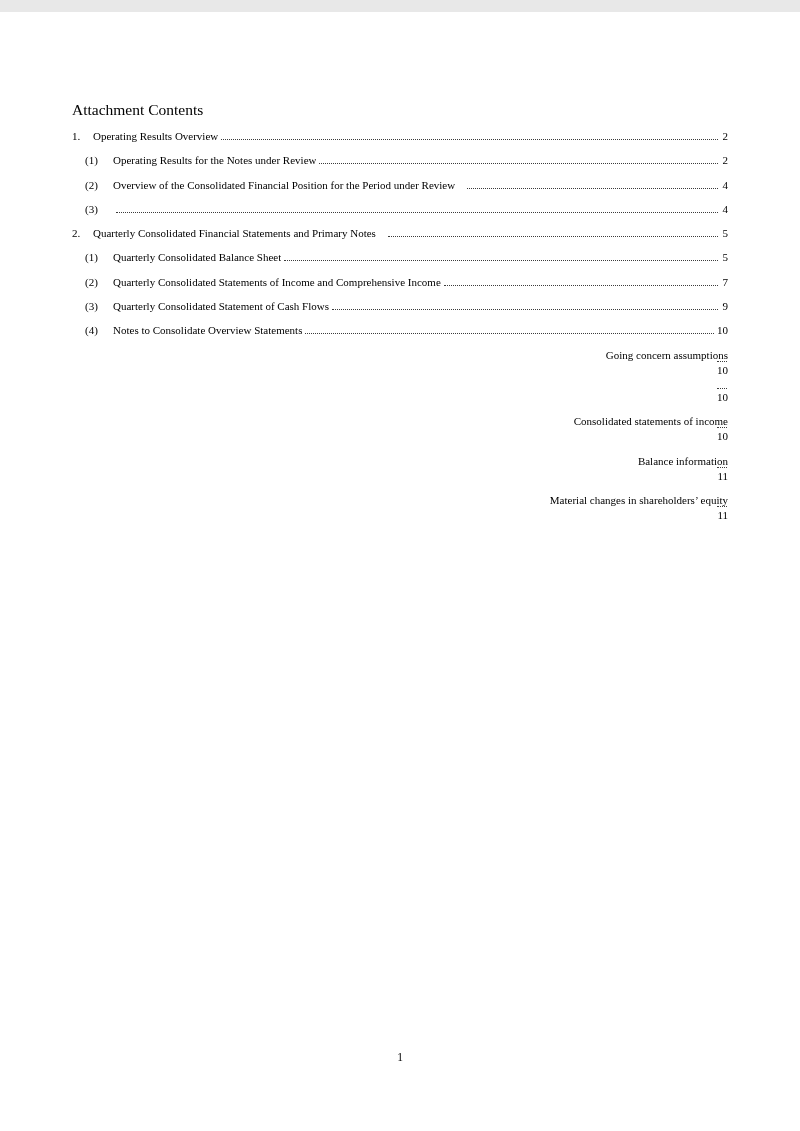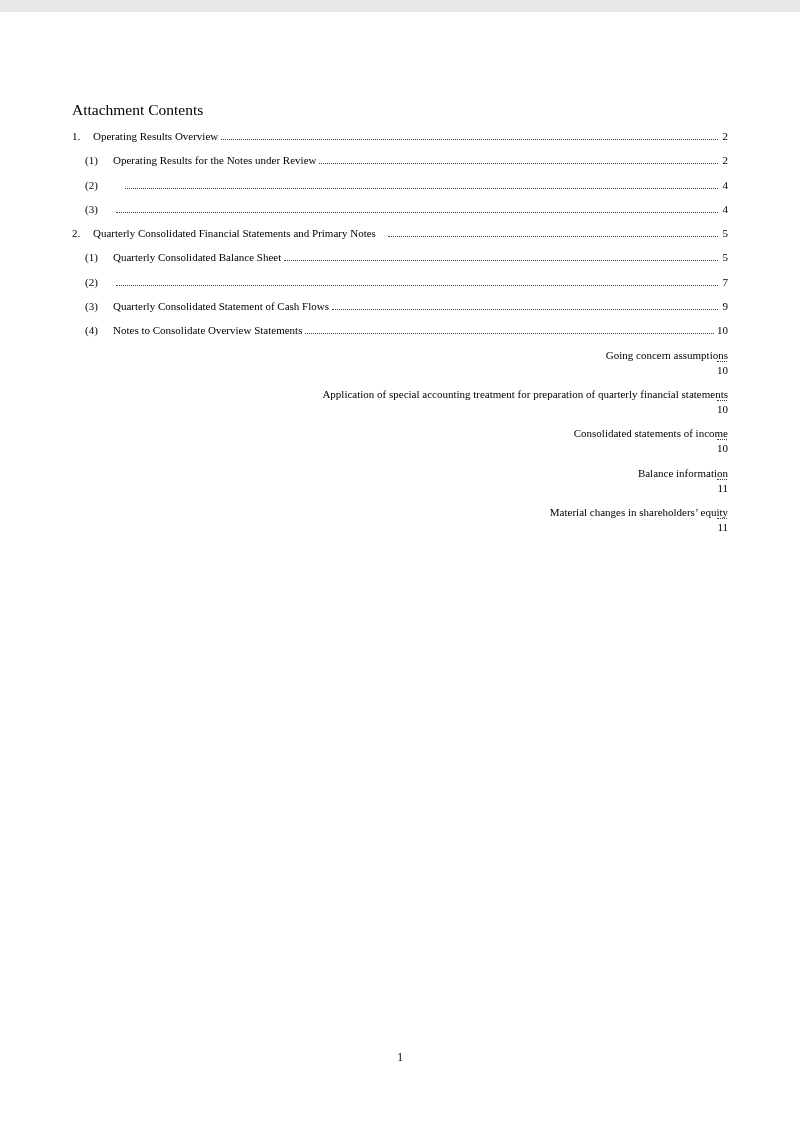--- a/index.html
+++ b/index.html
@@ -74,20 +74,21 @@
 
     <div class="toc-row level2">
       <span class="num">(1)</span>
       <span class="label">Operating Results for the Notes under Review</span>
       <span class="leader"></span>
       <span class="pagenum">2</span>
     </div>
 
     <div class="toc-row level2">
       <span class="num">(2)</span>
+      <span class="label">Overview of the Consolidated Financial Position for the Period under Review</span>
       <span class="leader gap"></span>
       <span class="pagenum">4</span>
     </div>
 
     <div class="toc-row level2">
       <span class="num">(3)</span>
       <span class="leader"></span>
       <span class="pagenum">4</span>
     </div>
 
@@ -100,20 +101,21 @@
 
     <div class="toc-row level2">
       <span class="num">(1)</span>
       <span class="label">Quarterly Consolidated Balance Sheet</span>
       <span class="leader"></span>
       <span class="pagenum">5</span>
     </div>
 
     <div class="toc-row level2">
       <span class="num">(2)</span>
+      <span class="label">Quarterly Consolidated Statements of Income and Comprehensive Income</span>
       <span class="leader"></span>
       <span class="pagenum">7</span>
     </div>
 
     <div class="toc-row level2">
       <span class="num">(3)</span>
       <span class="label">Quarterly Consolidated Statement of Cash Flows</span>
       <span class="leader"></span>
       <span class="pagenum">9</span>
     </div>
@@ -125,21 +127,20 @@
       <span class="pagenum">10</span>
     </div>
 
     <div class="toc-row level3">
       <span class="label">Going concern assumptions</span>
       <span class="leader"></span>
       <span class="pagenum">10</span>
     </div>
 
     <div class="toc-row level3">
-      <span class="label">Application of special accounting treatment for preparation of quarterly financial statements</span>
       <span class="leader"></span>
       <span class="pagenum">10</span>
     </div>
 
     <div class="toc-row level3">
       <span class="label">Consolidated statements of income</span>
       <span class="leader"></span>
       <span class="pagenum">10</span>
     </div>
 

